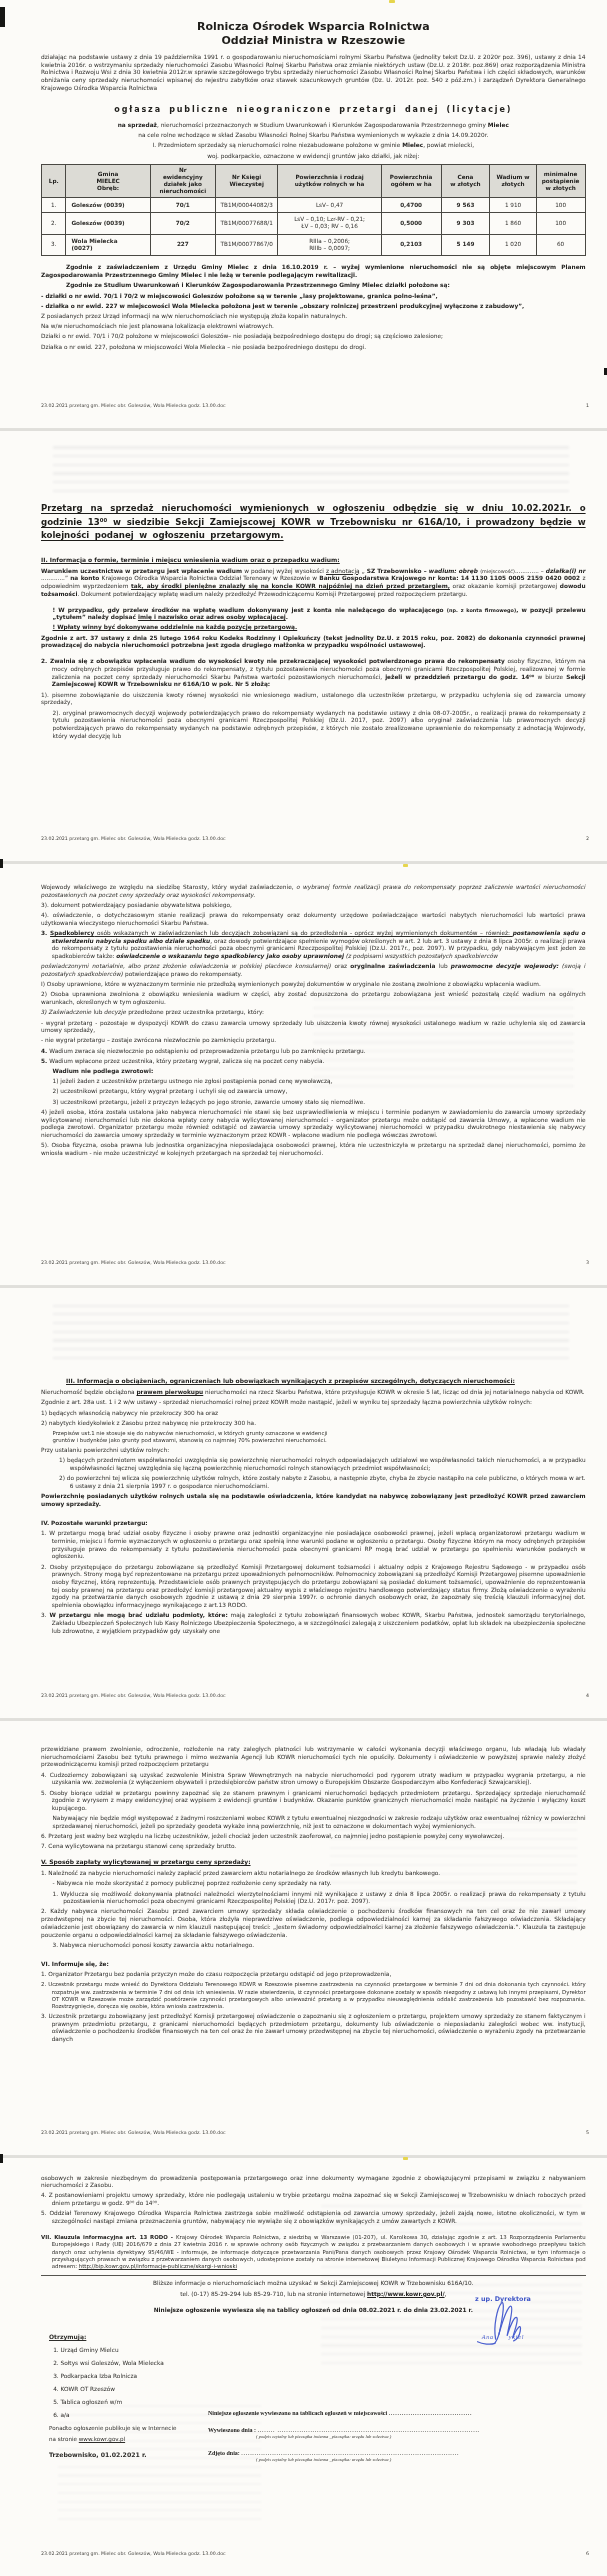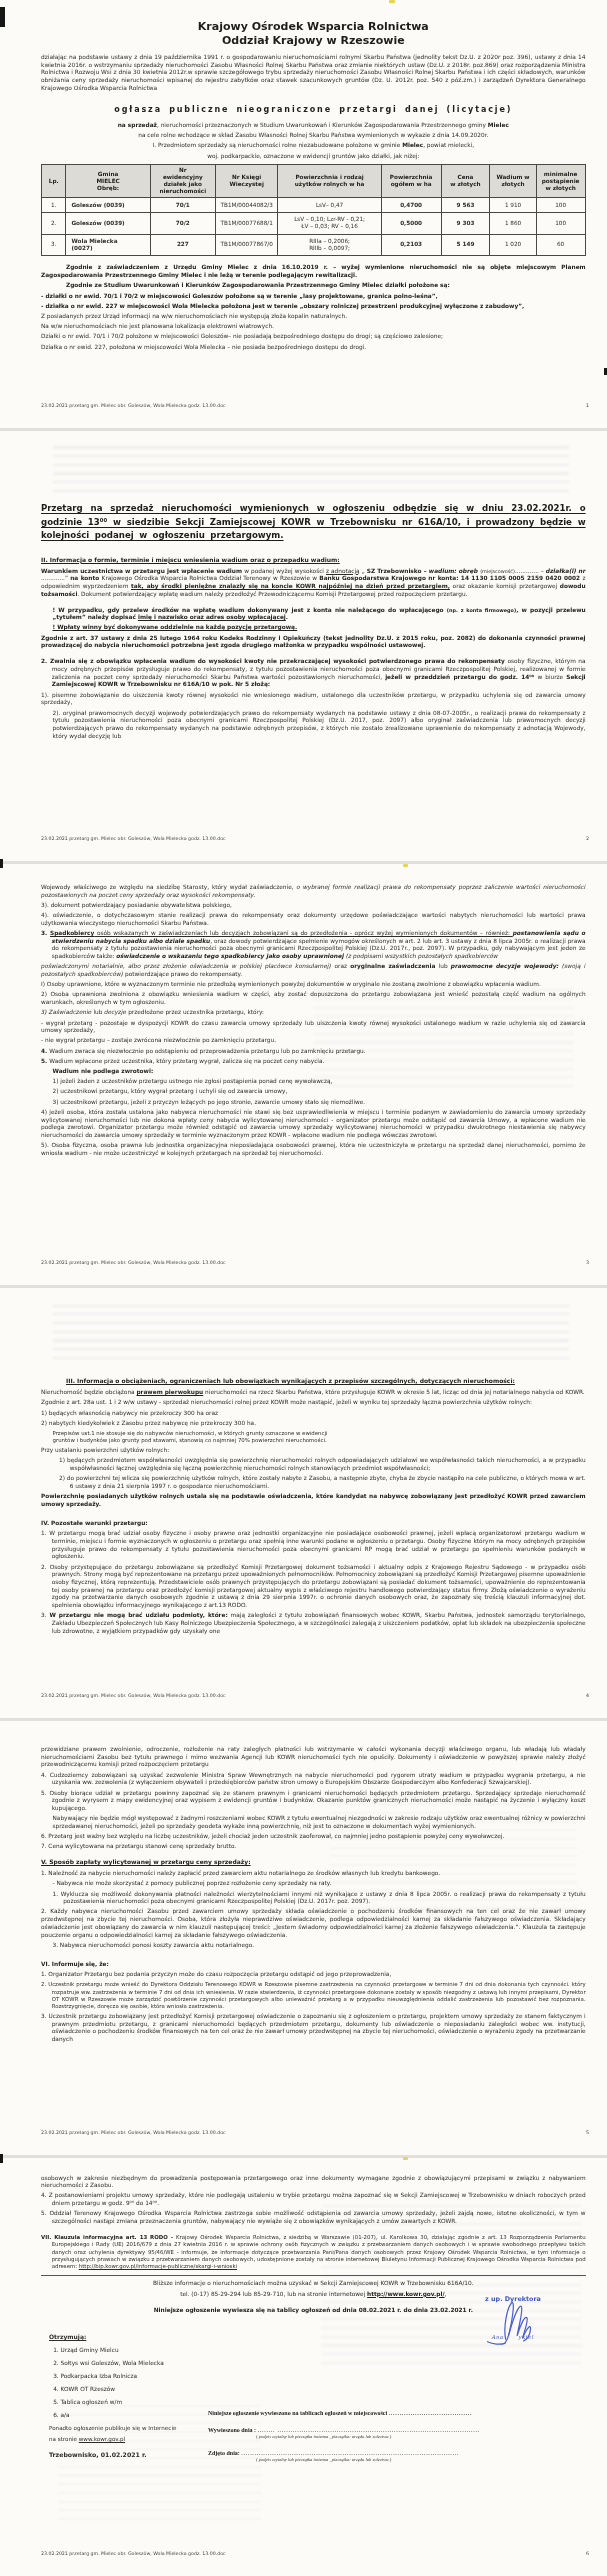--- a/index.html
+++ b/index.html
@@ -56,40 +56,40 @@
   .dot{position:absolute;background:#e6d54d;border-radius:0.8px;}
 
   
   .recipients{position:absolute;left:49px;top:175px;font-size:5.8px;width:157px;}
   .recipients .head{font-weight:bold;text-decoration:underline;font-size:6px;}
   .recipients ol{margin:6.6px 0 0 11.5px;padding:0;}
   .recipients li{margin-bottom:7px;}
   .also{margin-top:4.1px;font-size:5.6px;line-height:7.4px;}
   .place-date{margin-top:7.4px;font-weight:bold;font-size:6.2px;}
 
-  .sig{position:absolute;right:28px;top:137px;width:132px;text-align:center;}
+  .sig{position:absolute;right:38px;top:137px;width:132px;text-align:center;}
   .sig-label{font-size:6.4px;font-weight:bold;color:#3d54c6;}
   .sig-art{margin-top:-5px;}
   .sig-name{font-family:"Liberation Serif",serif;font-style:italic;font-size:6.1px;color:#4a5ecd;margin-top:-15px;letter-spacing:0.8px;}
 
   .postform{position:absolute;left:208px;top:252px;width:371px;font-family:"Liberation Serif",serif;font-size:6px;color:#232220;}
   .pf-title{font-weight:bold;}
   .pf-row{margin-top:11px;white-space:nowrap;overflow:hidden;}
   .pf-label{font-weight:bold;}
   .pf-dots{letter-spacing:0.7px;color:#33322f;}
   .pf-cap{font-size:4.6px;font-style:italic;margin:0.8px 0 0 48px;color:#33322f;}
 </style>
 </head>
 <body>
 
 <div class="doc">
 
   <section class="page pg1">
-    <h1 class="title">Krajowy Ośrodek Wsparcia Rolnictwa</h1>
-    <h1 class="title">Oddział Krajowy w Rzeszowie</h1>
+    <h1 class="title">Rolnicza Ośrodek Wsparcia Rolnictwa</h1>
+    <h1 class="title">Oddział Ministra w Rzeszowie</h1>
     <p class="intro">działając na podstawie ustawy z dnia 19 października 1991 r. o gospodarowaniu nieruchomościami rolnymi Skarbu Państwa (jednolity tekst Dz.U. z 2020r poz. 396), ustawy z dnia 14 kwietnia 2016r. o wstrzymaniu sprzedaży nieruchomości Zasobu Własności Rolnej Skarbu Państwa oraz zmianie niektórych ustaw (Dz.U. z 2018r. poz.869) oraz rozporządzenia Ministra Rolnictwa i Rozwoju Wsi z dnia  30 kwietnia 2012r.w sprawie szczegółowego trybu sprzedaży nieruchomości Zasobu Własności Rolnej Skarbu Państwa i ich części składowych, warunków obniżania ceny sprzedaży nieruchomości wpisanej do rejestru zabytków oraz stawek szacunkowych gruntów (Dz. U. 2012r. poz. 540 z póź.zm.) i zarządzeń Dyrektora Generalnego Krajowego Ośrodka Wsparcia Rolnictwa</p>
     <div class="announce">ogłasza publiczne nieograniczone przetargi danej (licytacje)</div>
     <div>
         <div class="blk c gap1"><span class="r-b">na sprzedaż</span><span>, nieruchomości przeznaczonych w Studium Uwarunkowań i Kierunków Zagospodarowania Przestrzennego gminy </span><span class="r-b">Mielec</span></div>
         <div class="blk c">na cele rolne wchodzące w skład Zasobu Własności Rolnej Skarbu Państwa wymienionych w wykazie z dnia 14.09.2020r.</div>
         <div class="blk c"><span>I.   Przedmiotem sprzedaży są nieruchomości rolne niezabudowane położone w gminie </span><span class="r-b">Mielec</span><span>, powiat mielecki,</span></div>
         <div class="blk c">woj. podkarpackie, oznaczone w ewidencji gruntów jako działki, jak niżej:</div>
       </div>
     <table>
         <colgroup>
@@ -179,21 +179,21 @@
       </div>
     <div class="pfooter">
       <span>23.02.2021 przetarg gm. Mielec obr. Goleszów, Wola Mielecka godz. 13.00.doc</span>
       <span>1</span>
     </div>
   </section>
 
   <section class="page pg2">
     <div class="ghost" style="left:53px;right:38px;top:10px;height:51px;"></div>
     <div>
-        <div class="blk big">Przetarg na sprzedaż nieruchomości wymienionych w ogłoszeniu odbędzie się w dniu 23.02.2021r. o godzinie 13⁰⁰ w siedzibie Sekcji Zamiejscowej KOWR w Trzebownisku nr 616A/10, i prowadzony będzie w kolejności podanej w ogłoszeniu przetargowym.</div>
+        <div class="blk big">Przetarg na sprzedaż nieruchomości wymienionych w ogłoszeniu odbędzie się w dniu 10.02.2021r. o godzinie 13⁰⁰ w siedzibie Sekcji Zamiejscowej KOWR w Trzebownisku nr 616A/10, i prowadzony będzie w kolejności podanej w ogłoszeniu przetargowym.</div>
         <div class="blk sec">II. Informacja o formie, terminie i miejscu wniesienia wadium oraz o  przepadku wadium:</div>
         <div class="blk "><span class="r-b">Warunkiem uczestnictwa w przetargu jest wpłacenie wadium </span><span>w podanej wyżej wysokości </span><span class="r-u">z adnotacją</span><span> „ </span><span class="r-b">SZ Trzebownisko – </span><span class="r-b r-i">wadium: obręb </span><span class="r-small">(miejscowość)</span><span>............. – </span><span class="r-b r-i">działka(i) nr </span><span>.............” </span><span class="r-b">na konto </span><span>Krajowego Ośrodka Wsparcia Rolnictwa Oddział Terenowy w Rzeszowie w </span><span class="r-b">Banku Gospodarstwa Krajowego nr konta: 14 1130 1105 0005 2159 0420 0002 </span><span>z odpowiednim wyprzedzeniem </span><span class="r-b r-u">tak, aby środki  pieniężne znalazły się na koncie KOWR najpóźniej na dzień przed przetargiem,</span><span> oraz okazanie komisji przetargowej </span><span class="r-b">dowodu tożsamości</span><span>. Dokument potwierdzający wpłatę wadium należy przedłożyć Przewodniczącemu Komisji Przetargowej przed rozpoczęciem przetargu.</span></div>
         <div class="blk b ind1 gap1"><span>! W przypadku, gdy przelew środków na wpłatę wadium dokonywany jest z konta nie należącego do wpłacającego </span><span class="r-small">(np. z konta firmowego)</span><span>, w pozycji przelewu „tytułem” należy dopisać </span><span class="r-u">imię i nazwisko oraz adres osoby wpłacającej</span><span>.</span></div>
         <div class="blk b u ind1">! Wpłaty winny być dokonywane oddzielnie na każdą pozycję przetargową.</div>
         <div class="blk b">Zgodnie z art. 37 ustawy z dnia 25 lutego 1964 roku Kodeks Rodzinny i Opiekuńczy (tekst jednolity Dz.U. z 2015 roku, poz. 2082) do dokonania czynności prawnej  prowadzącej do nabycia nieruchomości potrzebna jest zgoda drugiego małżonka w przypadku wspólności ustawowej.</div>
         <div class="blk hang gap1"><span class="r-b">2.  Zwalnia się z obowiązku wpłacenia wadium do wysokości kwoty nie przekraczającej wysokości potwierdzonego prawa do rekompensaty </span><span>osoby fizyczne, którym na mocy odrębnych przepisów przysługuje  prawo do rekompensaty, z tytułu pozostawienia nieruchomości poza obecnymi granicami Rzeczpospolitej Polskiej, realizowanej w formie zaliczenia na poczet ceny sprzedaży nieruchomości Skarbu Państwa  wartości pozostawionych  nieruchomości,  </span><span class="r-b">jeżeli w przeddzień przetargu do godz.  14⁰⁰</span><span> w  biurze </span><span class="r-b">Sekcji Zamiejscowej KOWR w Trzebownisku nr 616A/10 w pok. Nr 5 złożą:</span></div>
         <div class="blk ">1). pisemne zobowiązanie do uiszczenia kwoty równej wysokości nie wniesionego wadium, ustalonego dla uczestników przetargu, w przypadku uchylenia się od zawarcia umowy sprzedaży,</div>
         <div class="blk ind1">2). oryginał prawomocnych decyzji wojewody potwierdzających prawo do rekompensaty wydanych na podstawie ustawy z dnia 08-07-2005r.,  o realizacji prawa do rekompensaty z tytułu pozostawienia nieruchomości poza obecnymi granicami Rzeczpospolitej Polskiej (Dz.U. 2017, poz. 2097) albo oryginał zaświadczenia lub prawomocnych decyzji potwierdzających prawo do rekompensaty wydanych na podstawie odrębnych przepisów, z których nie zostało zrealizowane uprawnienie do rekompensaty z adnotacją Wojewody, który wydał decyzję lub</div>
       </div>
     <div class="pfooter">

